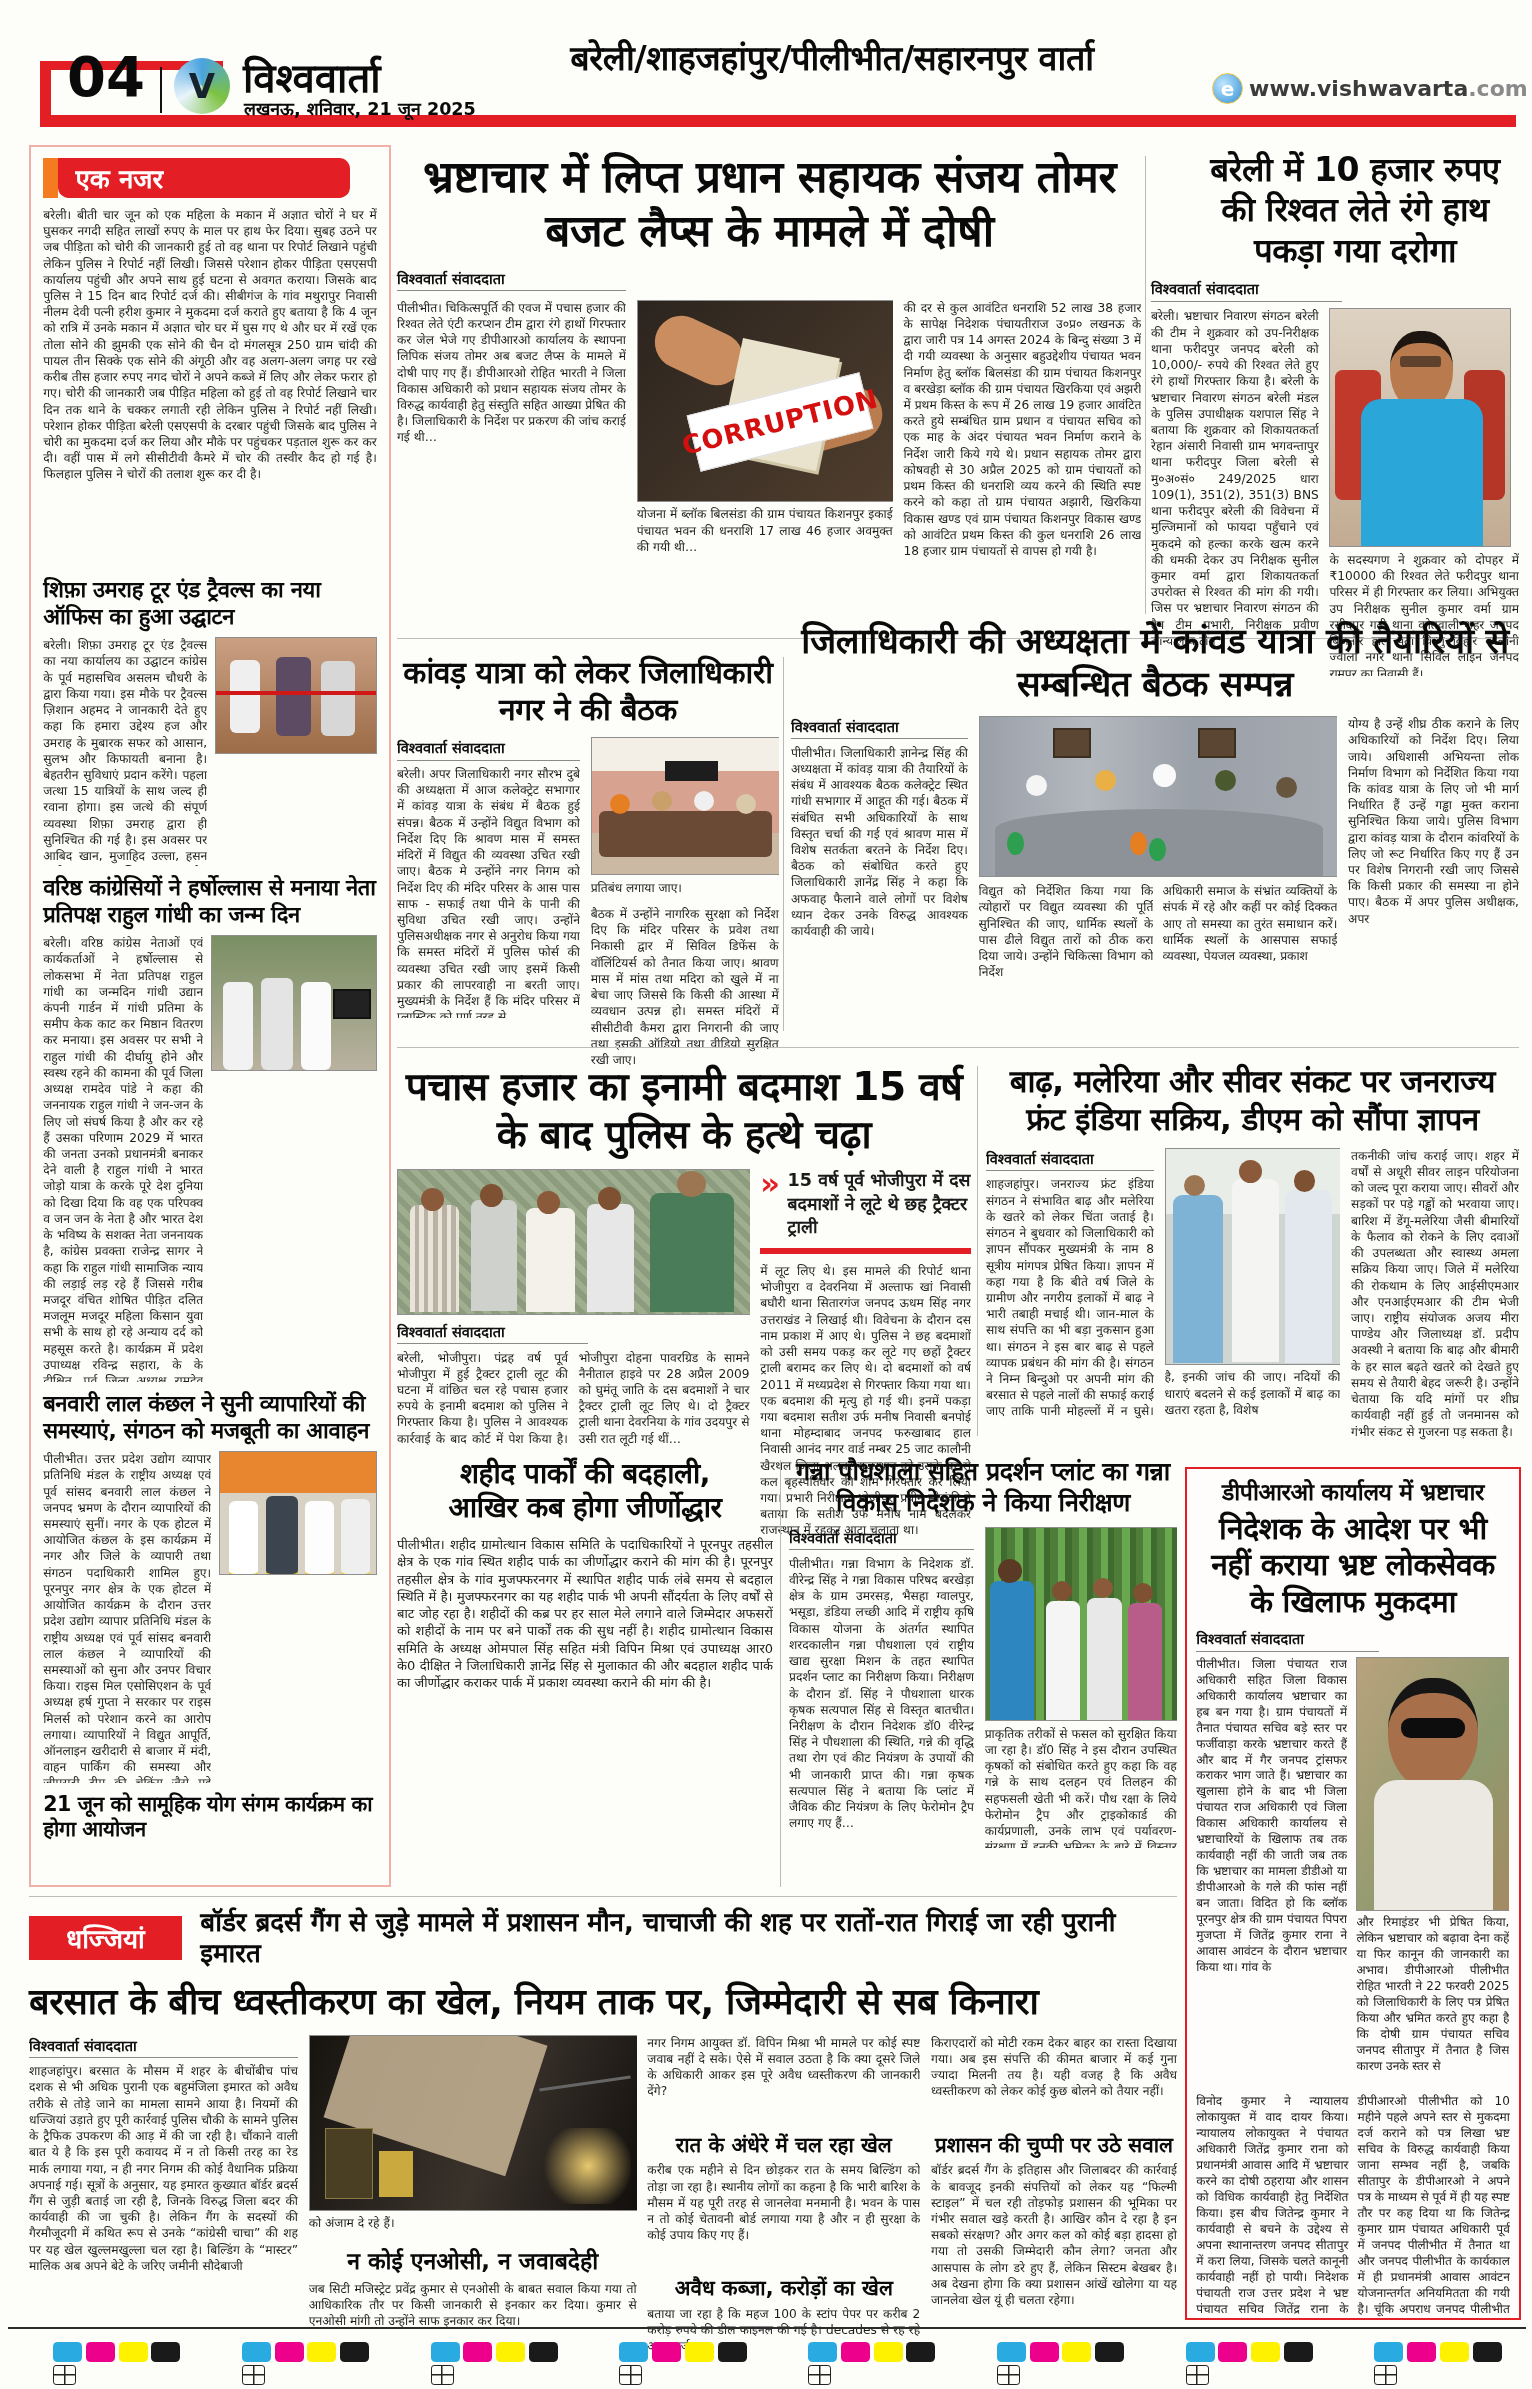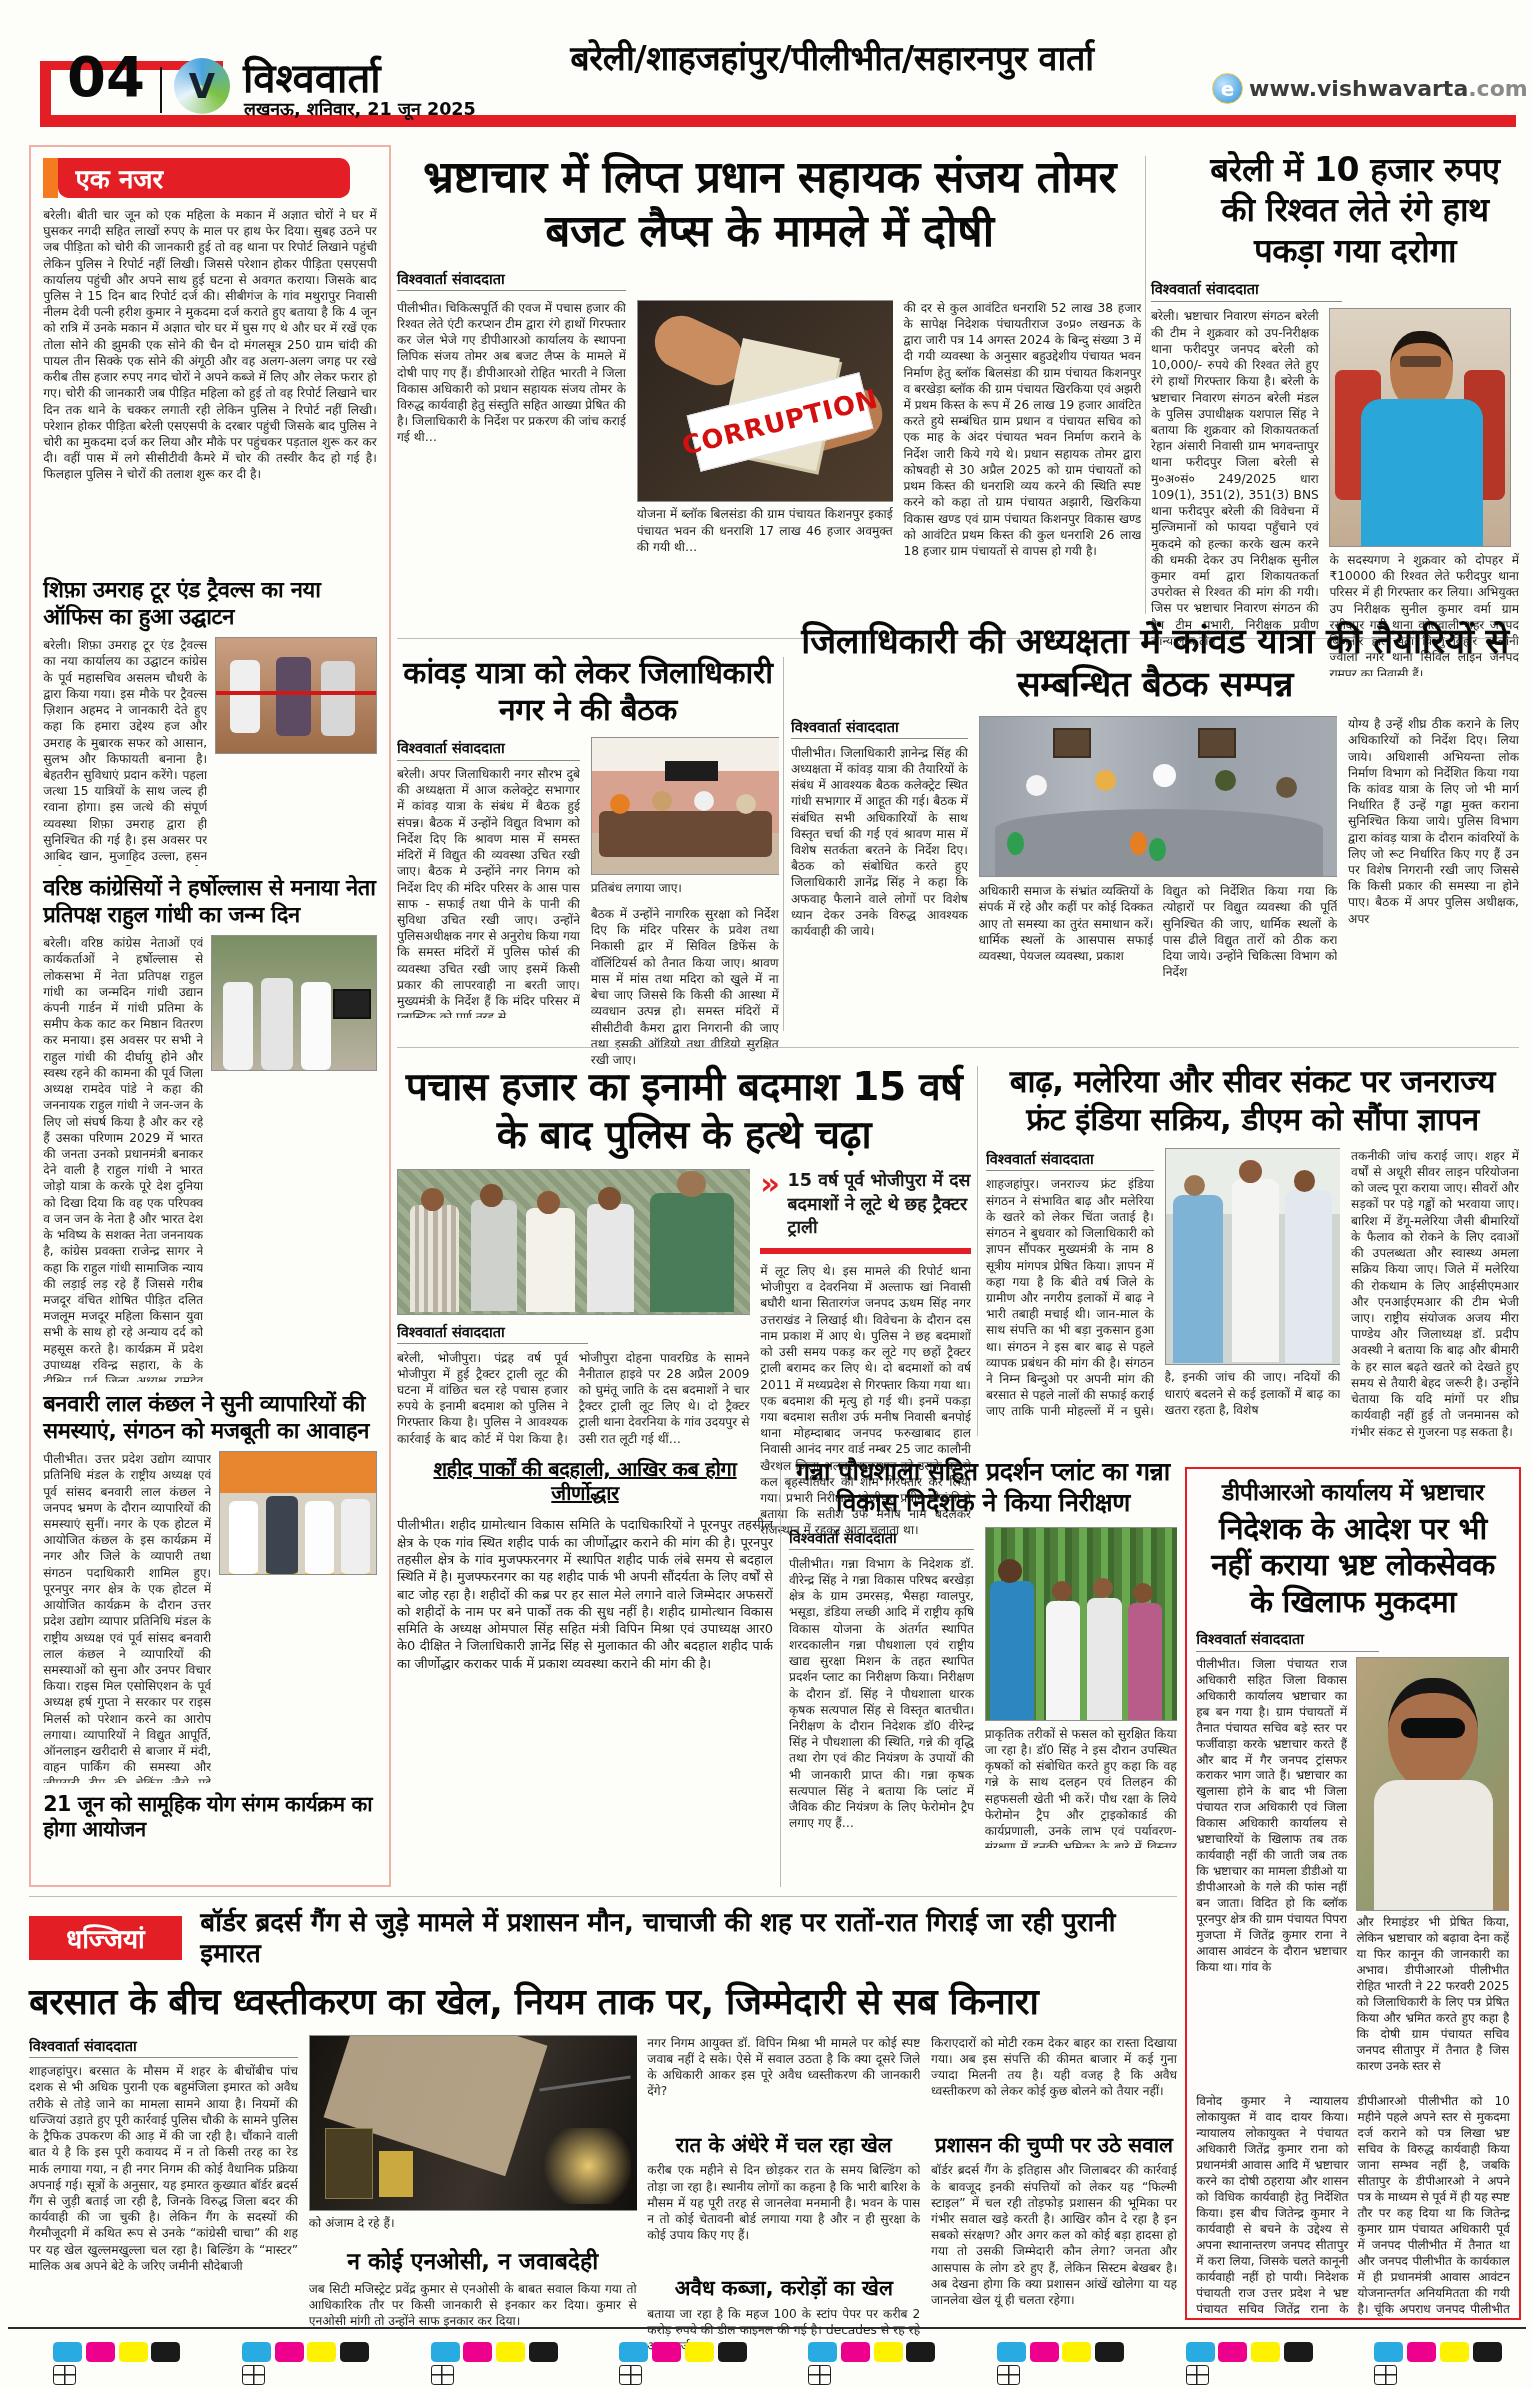--- a/index.html
+++ b/index.html
@@ -173,22 +173,22 @@
           <div class="pshape" style="left:46px;top:58px;width:21.4px;height:21.4px;background:#f5f5f5;border-radius:50%;"></div>
           <div class="pshape" style="left:115px;top:53px;width:21.4px;height:21.4px;background:#e8b046;border-radius:50%;"></div>
           <div class="pshape" style="left:173px;top:47px;width:23px;height:23px;background:#fafafa;border-radius:50%;"></div>
           <div class="pshape" style="left:235px;top:53px;width:21.4px;height:21.4px;background:#4a5a2e;border-radius:50%;"></div>
           <div class="pshape" style="left:296px;top:60px;width:21.4px;height:21.4px;background:#67553e;border-radius:50%;"></div>
           <div class="pshape" style="left:150px;top:115px;width:17px;height:23px;background:#e67e22;border-radius:50%;"></div>
           <div class="pshape" style="left:169px;top:121px;width:17px;height:23px;background:#2e9e4f;border-radius:50%;"></div>
           <div class="pshape" style="left:27.5px;top:115px;width:17px;height:23px;background:#2e9e4f;border-radius:50%;"></div>
         </div>
         <div class="cols" style="margin-top:6.1px;gap:9.2px;">
+          <div class="col body-txt" style="width:175px;height:128px;">विद्युत को निर्देशित किया गया कि त्योहारों पर विद्युत व्यवस्था की पूर्ति सुनिश्चित की जाए, धार्मिक स्थलों के पास ढीले विद्युत तारों को ठीक करा दिया जाये। उन्होंने चिकित्सा विभाग को निर्देश</div>
           <div class="col body-txt" style="width:175px;height:128px;">अधिकारी समाज के संभ्रांत व्यक्तियों के संपर्क में रहे और कहीं पर कोई दिक्कत आए तो समस्या का तुरंत समाधान करें। धार्मिक स्थलों के आसपास सफाई व्यवस्था, पेयजल व्यवस्था, प्रकाश</div>
-          <div class="col body-txt" style="width:175px;height:128px;">विद्युत को निर्देशित किया गया कि त्योहारों पर विद्युत व्यवस्था की पूर्ति सुनिश्चित की जाए, धार्मिक स्थलों के पास ढीले विद्युत तारों को ठीक करा दिया जाये। उन्होंने चिकित्सा विभाग को निर्देश</div>
         </div>
       </div>
       <div class="col body-txt" style="width:171px;height:299px;">योग्य है उन्हें शीघ्र ठीक कराने के लिए अधिकारियों को निर्देश दिए। लिया जाये। अधिशासी अभियन्ता लोक निर्माण विभाग को निर्देशित किया गया कि कांवड यात्रा के लिए जो भी मार्ग निर्धारित हैं उन्हें गड्ढा मुक्त कराना सुनिश्चित किया जाये। पुलिस विभाग द्वारा कांवड़ यात्रा के दौरान कांवरियों के लिए जो रूट निर्धारित किए गए हैं उन पर विशेष निगरानी रखी जाए जिससे कि किसी प्रकार की समस्या ना होने पाए। बैठक में अपर पुलिस अधीक्षक, अपर</div>
     </div>
   </div>
 
   <div class="abs hrule" style="left:397px;top:1047px;width:1122px;"></div>
 
   <div class="abs" style="left:397px;top:1063px;width:574px;">
     <div class="hl" style="font-size:39px;">पचास हजार का इनामी बदमाश 15 वर्ष के बाद पुलिस के हत्थे चढ़ा</div>
@@ -238,21 +238,21 @@
           <div class="pshape" style="left:128px;top:21.4px;width:21.4px;height:21.4px;background:#7d5132;border-radius:50%;"></div>
           <div class="pshape" style="left:18.3px;top:26px;width:21.4px;height:21.4px;background:#9c7653;border-radius:50%;"></div>
         </div>
         <div class="body-txt" style="height:75px;margin-top:4.6px;"><span>है, इनकी जांच की जाए।</span> <span>नदियों  की धाराएं बदलने से कई इलाकों में बाढ़ का खतरा रहता है, विशेष</span></div>
       </div>
       <div class="col body-txt" style="width:169px;height:311px;">तकनीकी जांच कराई जाए। शहर में वर्षों से अधूरी सीवर लाइन परियोजना को जल्द पूरा कराया जाए। सीवरों और सड़कों पर पड़े गड्ढों को भरवाया जाए। बारिश में डेंगू-मलेरिया जैसी बीमारियों के फैलाव को रोकने के लिए दवाओं की उपलब्धता और स्वास्थ्य अमला सक्रिय किया जाए। जिले में मलेरिया की रोकथाम के लिए आईसीएमआर और एनआईएमआर की टीम भेजी जाए। राष्ट्रीय संयोजक अजय मीरा पाण्डेय और जिलाध्यक्ष डॉ. प्रदीप अवस्थी ने बताया कि बाढ़ और बीमारी के हर साल बढ़ते खतरे को देखते हुए समय से तैयारी बेहद जरूरी है। उन्होंने चेताया कि यदि मांगों पर शीघ्र कार्यवाही नहीं हुई तो जनमानस को गंभीर संकट से गुजरना पड़ सकता है।</div>
     </div>
   </div>
 
   <div class="abs" style="left:397px;top:1457px;width:376px;">
-    <div class="hl" style="font-size:20px;width:321px;margin:0 auto;text-decoration:underline;">शहीद पार्कों की बदहाली, आखिर कब होगा जीर्णोद्धार</div>
+    <div class="hl" style="font-size:28px;width:321px;margin:0 auto;">शहीद पार्कों की बदहाली, आखिर कब होगा जीर्णोद्धार</div>
     <div class="body-txt" style="height:321px;margin-top:10.7px;font-size:13px;">पीलीभीत। शहीद ग्रामोत्थान विकास समिति के पदाधिकारियों ने पूरनपुर तहसील क्षेत्र के एक गांव स्थित शहीद पार्क का जीर्णोद्धार कराने की मांग की है। पूरनपुर तहसील क्षेत्र के गांव मुजफ्फरनगर में स्थापित शहीद पार्क लंबे समय से बदहाल स्थिति में है। मुजफ्फरनगर का यह शहीद पार्क भी अपनी सौंदर्यता के लिए वर्षों से बाट जोह रहा है। शहीदों की कब्र पर हर साल मेले लगाने वाले जिम्मेदार अफसरों को शहीदों के नाम पर बने पार्कों तक की सुध नहीं है। शहीद ग्रामोत्थान विकास समिति के अध्यक्ष ओमपाल सिंह सहित मंत्री विपिन मिश्रा एवं उपाध्यक्ष आर0 के0 दीक्षित ने जिलाधिकारी ज्ञानेंद्र सिंह से मुलाकात की और बदहाल शहीद पार्क का जीर्णोद्धार कराकर पार्क में प्रकाश व्यवस्था कराने की मांग की है।</div>
   </div>
 
   <div class="abs vrule" style="left:780px;top:1460px;height:427px;"></div>
 
   <div class="abs" style="left:789px;top:1457px;width:388px;">
     <div class="hl" style="font-size:25px;">गन्ना पौधशाला सहित प्रदर्शन प्लांट का गन्ना विकास निदेशक ने किया निरीक्षण</div>
     <div class="cols" style="margin-top:9.2px;">
       <div class="col" style="width:185px;">
         <div class="byline">विश्ववार्ता संवाददाता</div>

